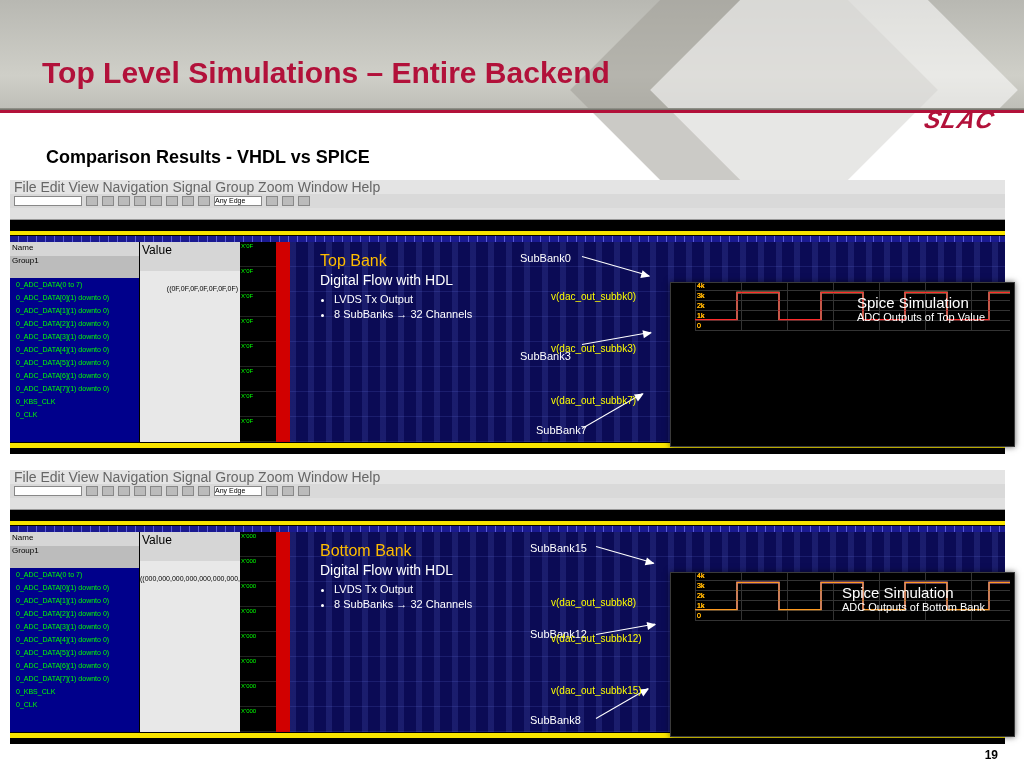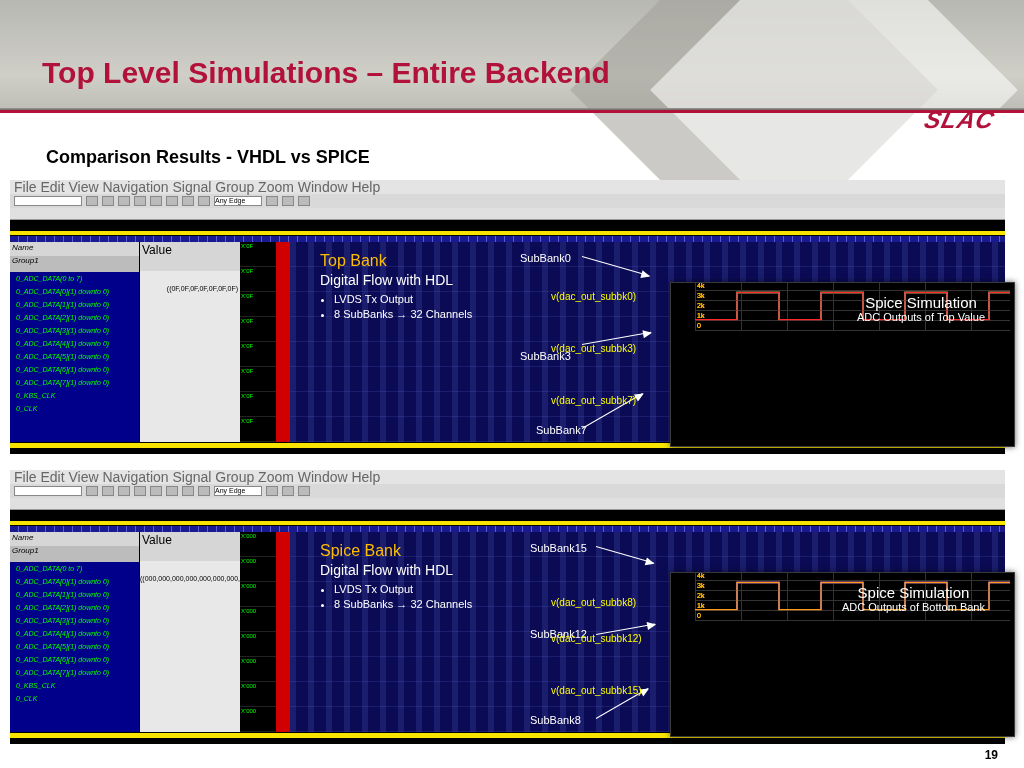--- a/index.html
+++ b/index.html
@@ -24,23 +24,23 @@
   
   .appbar  { height:14px; background:#e4e4e4; font-size:14px; color:#666; padding:0 4px; line-height:14px; white-space:nowrap; }
   .tool1   { height:14px; background:#d9d9d9; display:flex; align-items:center; gap:4px; padding:0 4px;}
   .tool1 .tbtn { width:12px; height:10px; background:#bbb; border:1px solid #888;}
   .tool1 .tfield{ width:68px; height:10px; background:#fff; border:1px solid #888; font-size:7px;}
   .tool2   { height:12px; background:#e0e0e0; border-bottom:1px solid #999;}
   .ruleblk { height:10px; background:#000; }
   .ybar    { height:6px; background:#f8e400; border-top:1px solid #000; border-bottom:1px solid #000;}
   .ticks   { height:6px; background:repeating-linear-gradient(90deg,#1a1a90 0,#1a1a90 8px,#5b5bd6 8px,#5b5bd6 9px);}
   .panel-body { display:flex; height:200px; }
-  .sigtree { width:130px; background:#00008b; border-right:1px solid #000;font-style:italic; }
+  .sigtree { width:130px; background:#00008b; border-right:1px solid #000; }
   .sigtree .hdr{ height:14px; background:#d6d6d6; color:#000; font-size:8px; padding:1px 2px; }
-  .sigtree .grp{ height:16px; background:#bcbcbc; color:#000; font-size:8px; padding:0 2px;}
+  .sigtree .grp{ height:22px; background:#bcbcbc; color:#000; font-size:8px; padding:0 2px;}
   .sigtree .node{ font-size:7px; color:#0f0; padding:3px 6px; white-space:nowrap; overflow:hidden;}
   .valcol  { width:100px; background:#e8e8e8;}
   .valcol .hdr{ height:29px; background:#d6d6d6; color:#000; font-size:12px; padding:1px 2px;}
   .thincol { width:36px; background:#000; display:flex; flex-direction:column;}
   .thincol span{ flex:1; font-size:6px; color:#0f0; border-bottom:1px solid #222; padding:1px;}
   .redcol  { width:14px; background:#d10000;}
   .wave    { flex:1; background:
       repeating-linear-gradient(90deg, rgba(122,138,255,.14) 0 6px, transparent 6px 18px),
       repeating-linear-gradient(0deg , rgba(122,138,255,.14) 0 1px, transparent 1px 25px),
       #0b0b55; position:relative;}
@@ -64,21 +64,21 @@
   .spice .trace:nth-child(1){ top:6px;}
   .spice .trace:nth-child(2){ top:58px;}
   .spice .trace:nth-child(3){ top:110px;}
   .spice .trace .grid{ position:absolute; inset:0;
       background:
         repeating-linear-gradient(0deg,#333 0 1px,transparent 1px 10px),
         repeating-linear-gradient(90deg,#333 0 1px,transparent 1px 46px);}
   .spice .trace svg{ position:absolute; inset:0;}
   .spice .yt{ position:absolute; left:2px; width:20px; font-size:7px; color:#ffb200; line-height:10px;}
   .spice .lab{ position:absolute; left:-120px; font-size:10px; color:#ff0;}
-  .spice-cap { position:absolute; right:20px; top:52px; color:#fff; font-size:15px; text-align:center; z-index:5;}
+  .spice-cap { position:absolute; right:20px; top:52px; color:#fff; font-size:15px; text-align:left; z-index:5;}
   .spice-cap small{ font-size:11px; display:block;}
 
   .pagenum{ position:absolute; right:26px; bottom:6px; font-size:12px; font-weight:bold;}
 </style>
 </head>
 <body>
 
 <div class="banner">
   <div class="chev1"></div>
   <div class="chev2"></div>
@@ -254,21 +254,21 @@
         <span>X'000</span>
         <span>X'000</span>
         <span>X'000</span>
         <span>X'000</span>
         <span>X'000</span>
         <span>X'000</span>
     </div>
     <div class="redcol"></div>
     <div class="wave">
       <div class="annot" style="left:30px;top:10px">
-        <div class="bank-title">Spice Bank</div>
+        <div class="bank-title">Bottom Bank</div>
         <div class="flow">Digital Flow with HDL</div>
         <ul>
           <li>LVDS Tx Output</li>
           <li>8 SubBanks → 32 Channels</li>
         </ul>
       </div>
       <div class="sub" style="left:240px; top:10px">SubBank15</div>
       <div class="sub" style="left:240px; top:96px">SubBank12</div>
       <div class="sub" style="left:240px; top:182px">SubBank8</div>
       <div class="arrow" style="left:306px; top:14px;  width:60px; transform:rotate(16deg);"></div>

